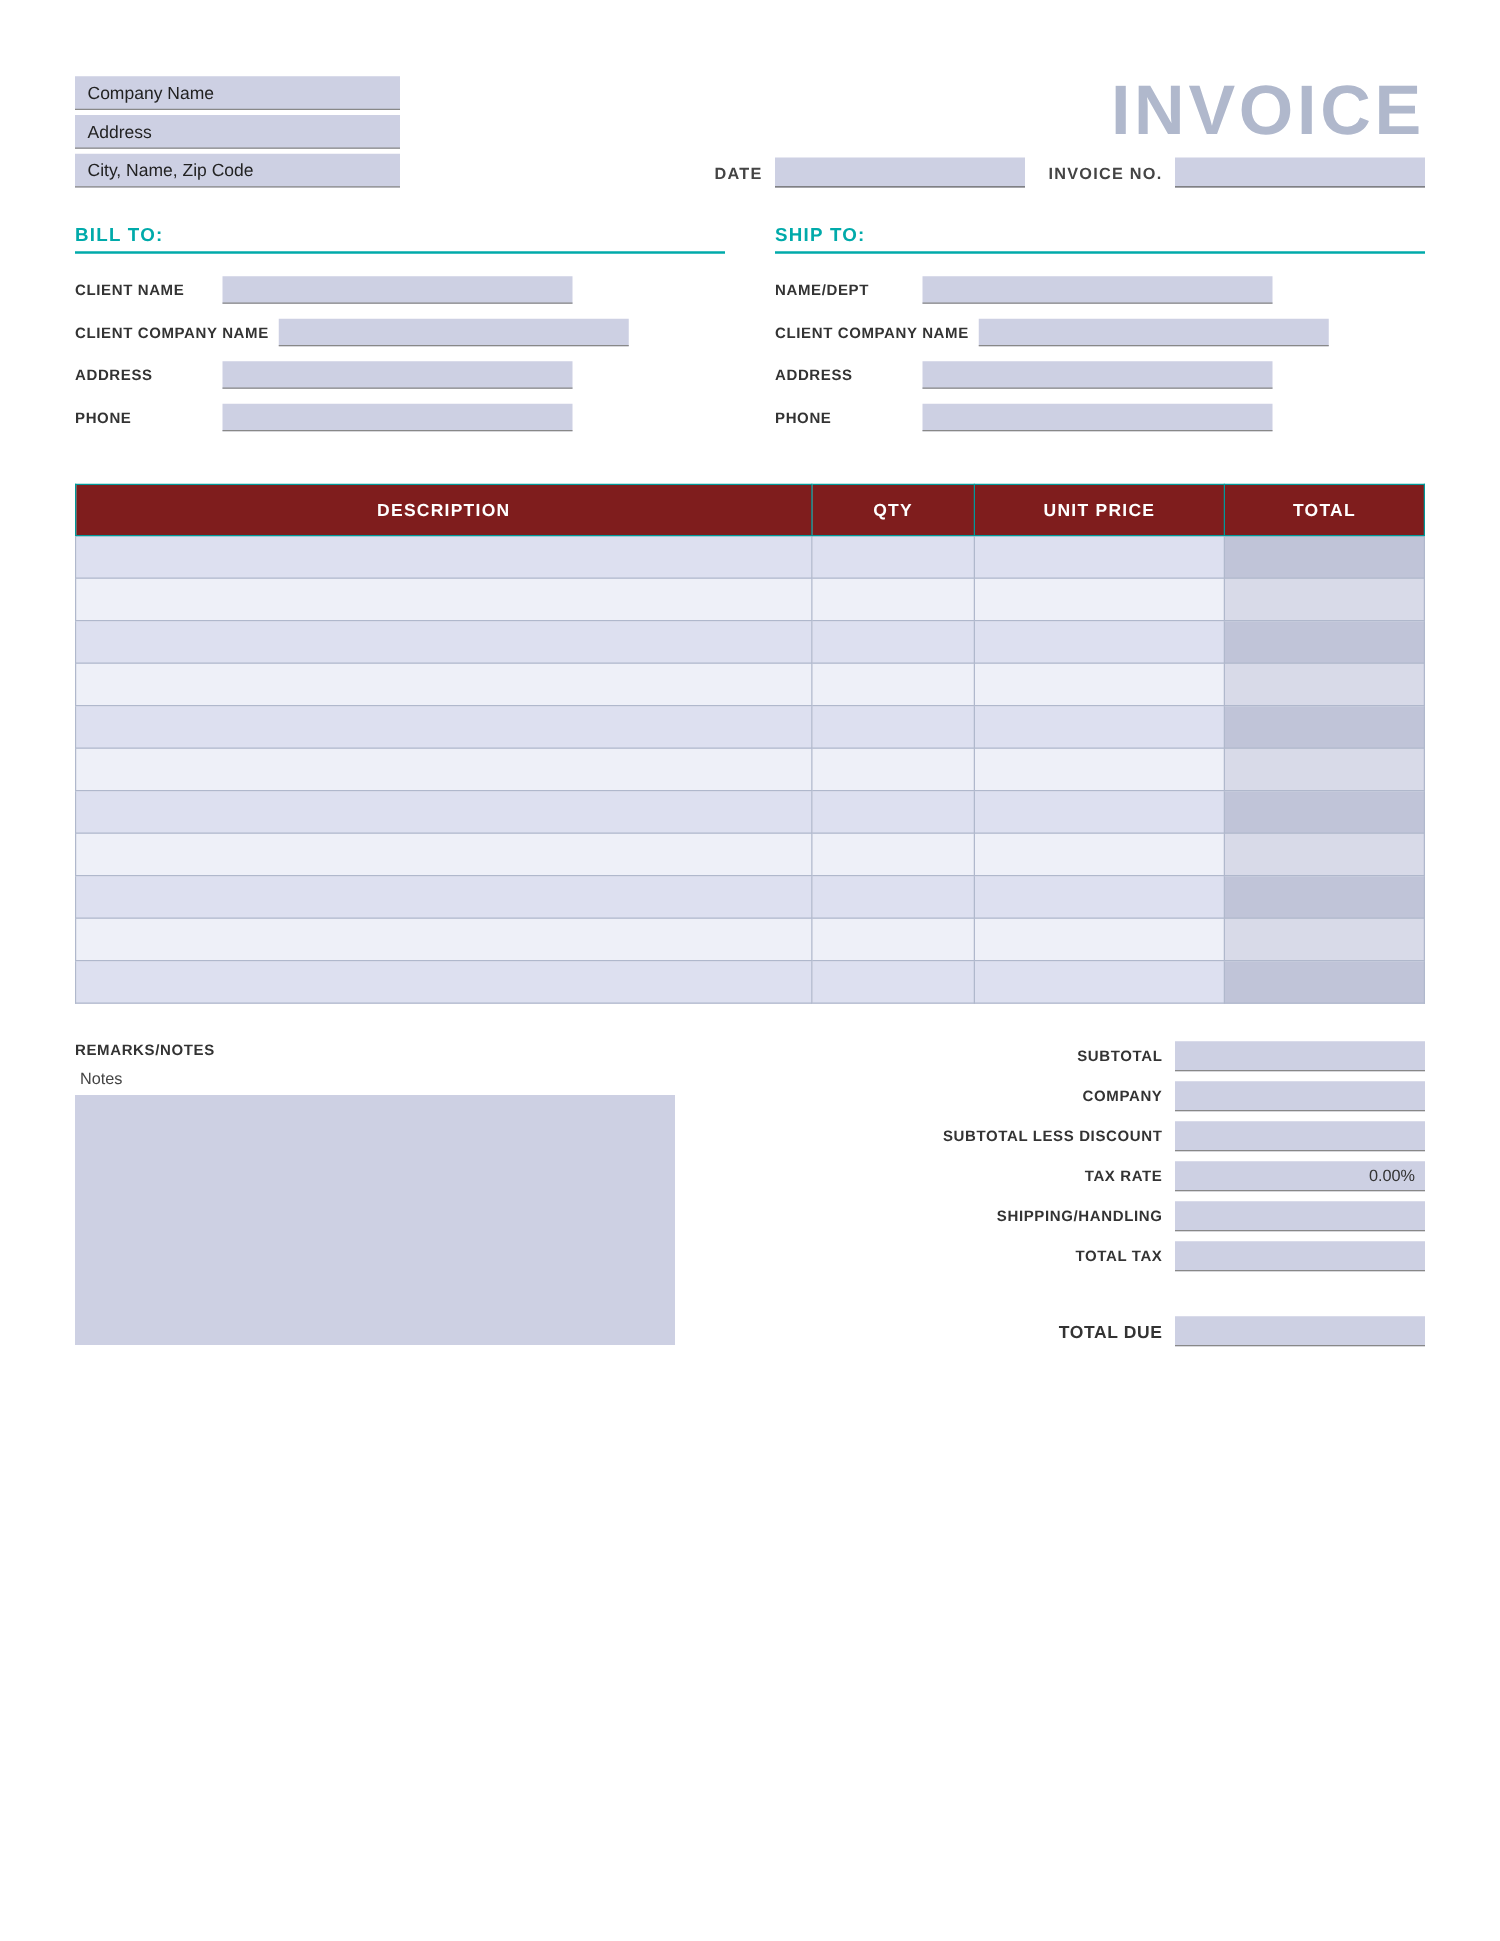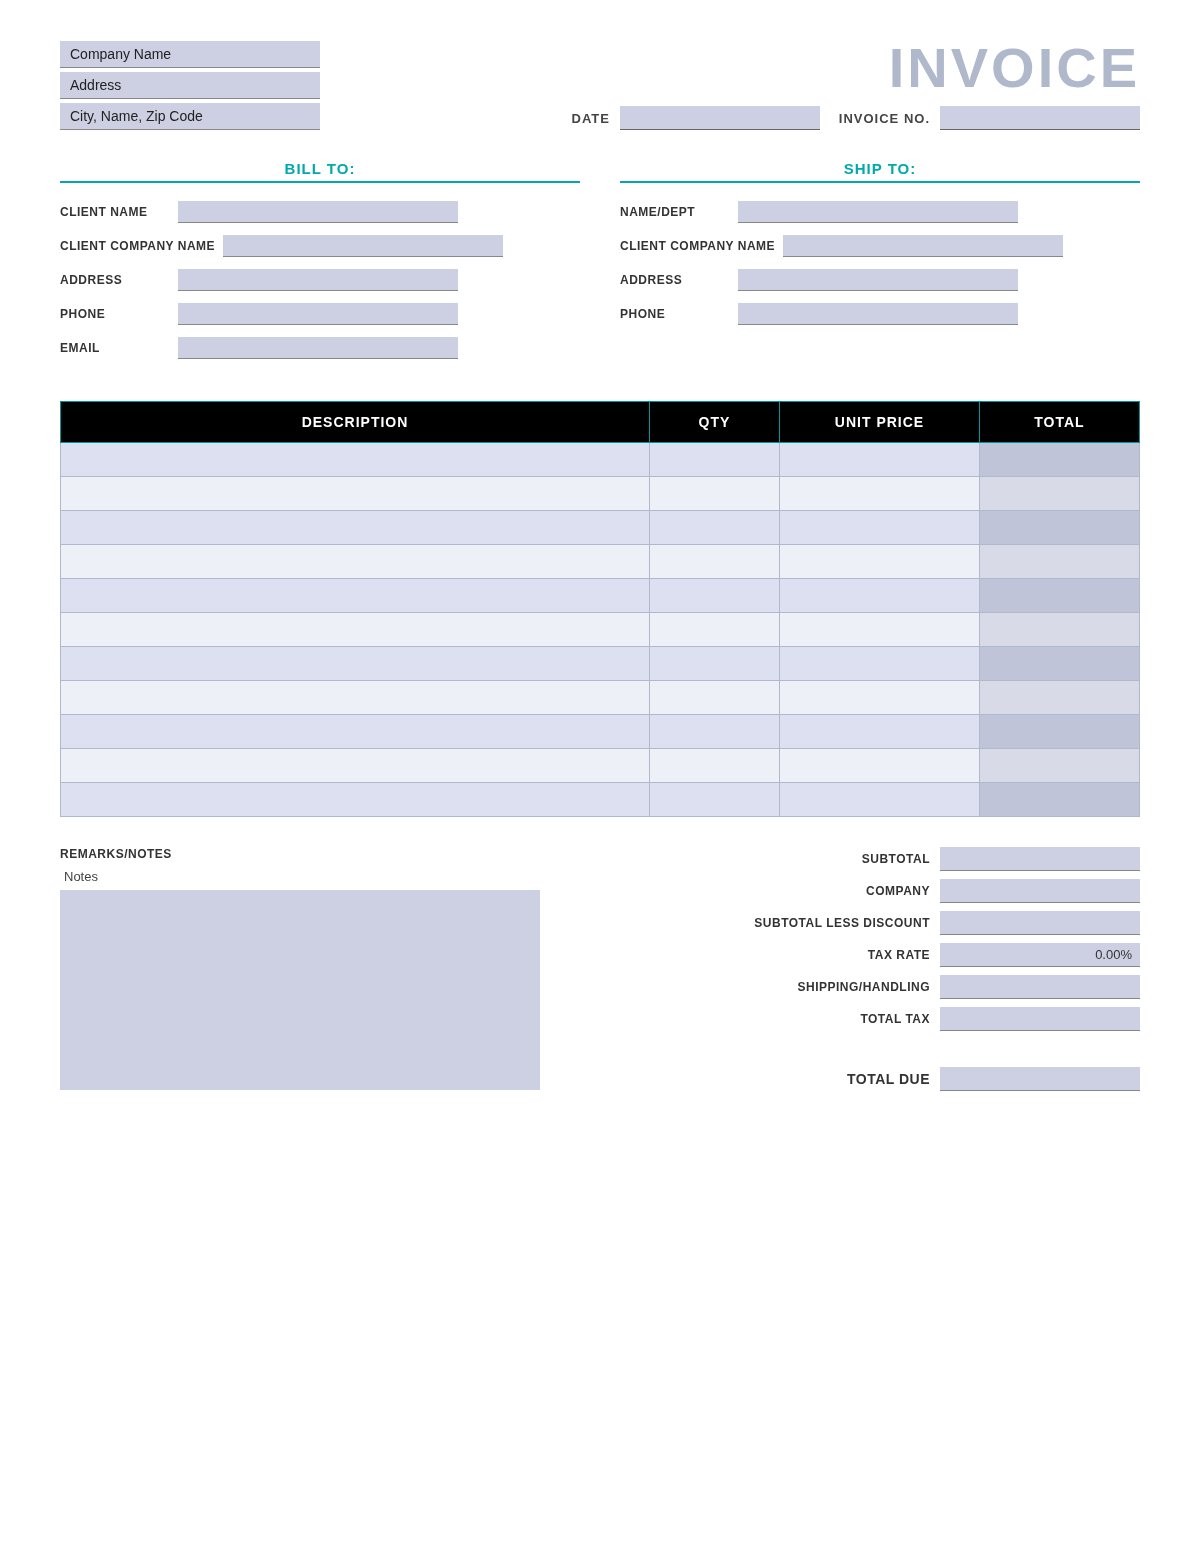--- a/index.html
+++ b/index.html
@@ -77,21 +77,20 @@
       flex: 1;
     }
     .section-title {
       color: #00aaaa;
       font-size: 15px;
       font-weight: bold;
       letter-spacing: 1px;
       border-bottom: 2px solid #00aaaa;
       padding-bottom: 4px;
       margin-bottom: 18px;
-      text-align: center;
     }
     .field-row {
       display: flex;
       align-items: center;
       margin-bottom: 12px;
       gap: 8px;
     }
     .field-label {
       font-size: 12px;
       font-weight: bold;
@@ -108,21 +107,21 @@
       max-width: 280px;
     }
 
     
     .invoice-table {
       width: 100%;
       border-collapse: collapse;
       margin-bottom: 30px;
     }
     .invoice-table thead tr {
-      background: #000000;
+      background: #7f1d1d;
     }
     .invoice-table thead th {
       color: #fff;
       font-size: 14px;
       font-weight: bold;
       letter-spacing: 1px;
       padding: 12px 10px;
       text-align: center;
       border: 1px solid #009999;
     }
@@ -229,21 +228,21 @@
   </style>
 </head>
 <body>
 
 <div class="header">
   <div class="company-info">
     <div class="company-field">Company Name</div>
     <div class="company-field">Address</div>
     <div class="company-field">City, Name, Zip Code</div>
   </div>
-  <div style="text-align:right;">
+  <div style="text-align:right;margin-top:20px;">
     <div class="invoice-title">INVOICE</div>
     <div class="invoice-meta">
       <div class="meta-row">
         <span class="meta-label">DATE</span>
         <div class="meta-input"></div>
       </div>
       <div class="meta-row">
         <span class="meta-label">INVOICE NO.</span>
         <div class="meta-input"></div>
       </div>
@@ -261,24 +260,20 @@
     <div class="field-row">
       <span class="field-label">CLIENT COMPANY NAME</span>
       <div class="field-input"></div>
     </div>
     <div class="field-row">
       <span class="field-label">ADDRESS</span>
       <div class="field-input"></div>
     </div>
     <div class="field-row">
       <span class="field-label">PHONE</span>
-      <div class="field-input"></div>
-    </div>
-    <div class="field-row">
-      <span class="field-label">EMAIL</span>
       <div class="field-input"></div>
     </div>
   </div>
   <div class="bill-col">
     <div class="section-title">SHIP TO:</div>
     <div class="field-row">
       <span class="field-label">NAME/DEPT</span>
       <div class="field-input"></div>
     </div>
     <div class="field-row">

